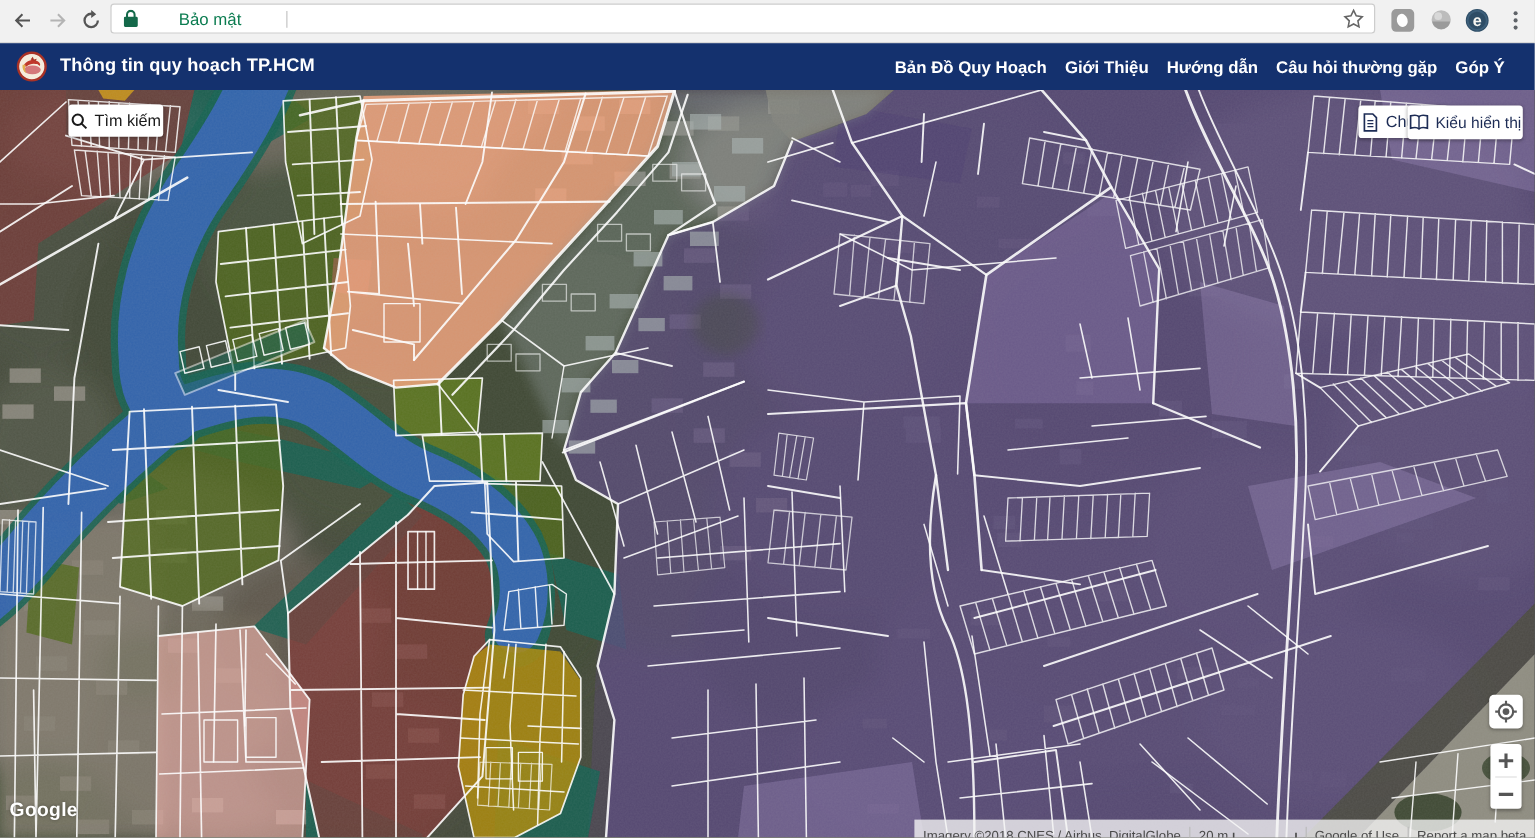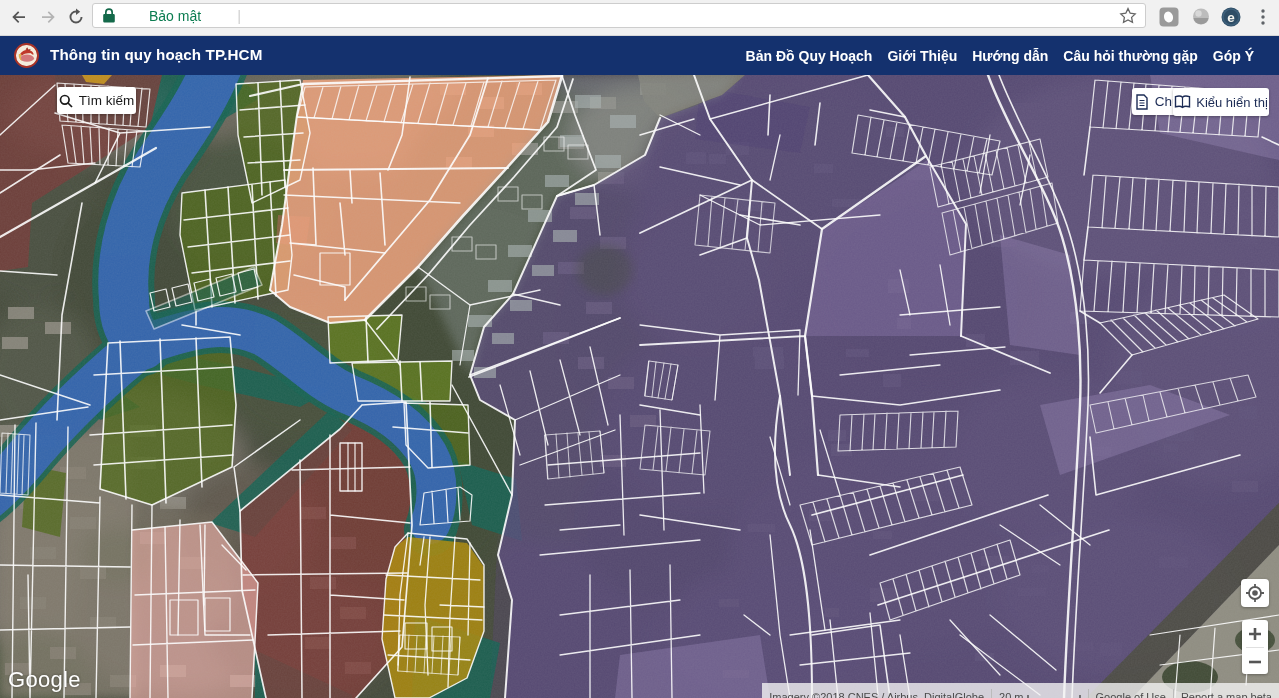--- a/index.html
+++ b/index.html
@@ -20,21 +20,21 @@
   #navmenu { position:absolute; right:25px; top:0; height:39px; display:flex; align-items:center; gap:15px; color:#fff; font-size:14px; font-weight:700; }
   
   #map { position:absolute; top:75px; left:0; width:1279px; height:623px; background:#3c4433; }
   .mbtn { position:absolute; background:#fff; border-radius:3px; box-shadow:0 1px 3px rgba(0,0,0,0.3); display:flex; align-items:center; justify-content:center; color:#1d2c55; font-weight:400; white-space:nowrap; }
   #btnsearch { left:9px; top:12px; width:79px; height:27px; font-size:13.5px; color:#1a1a1a; gap:6px;margin-left:48px;}
   #btnlegend { left:1132px; top:13px; width:75px; height:27px; font-size:13.5px; gap:6px;}
   #btnstyle  { left:1173px; top:13px; width:96px; height:28px; font-size:13px; gap:5px;}
   #btnlocate { left:1241px; top:504px; width:28px; height:28px; border-radius:4px;}
   #zoomctl { position:absolute; left:1242px; top:545px; width:26px; height:54px; background:#fff; border-radius:3px; box-shadow:0 1px 3px rgba(0,0,0,0.3); }
   #zoomctl .zline { position:absolute; left:4px; right:4px; top:27px; height:1px; background:#e0e0e0; }
-  #glogo { position:absolute; left:8px; top:592px; color:#fff; font-size:22px; font-weight:400; letter-spacing:0.3px; text-shadow:0 0 3px rgba(0,0,0,0.4); }
+  #glogo { position:absolute; left:8px; top:592px; color:#fff; font-size:16px; font-weight:700; letter-spacing:0.3px; text-shadow:0 0 3px rgba(0,0,0,0.4); }
   #attrib { position:absolute; right:0; top:608px; height:27px; background:rgba(245,245,245,0.78); display:flex; align-items:center; font-size:11px; color:#4a4a4a; }
   #attrib span { padding:0 7px; }
   #attrib .d { width:1px; height:15px; background:#bbb; }
 </style>
 </head>
 <body>
 <div id="chrome">
 
   <svg class="navbtn" style="left:6px" viewBox="0 0 26 26">
       <path d="M19 12.2H9.6l3.7-3.7-1.2-1.2-5.8 5.8 5.8 5.8 1.2-1.2-3.7-3.7H19z" fill="#555"></path>

